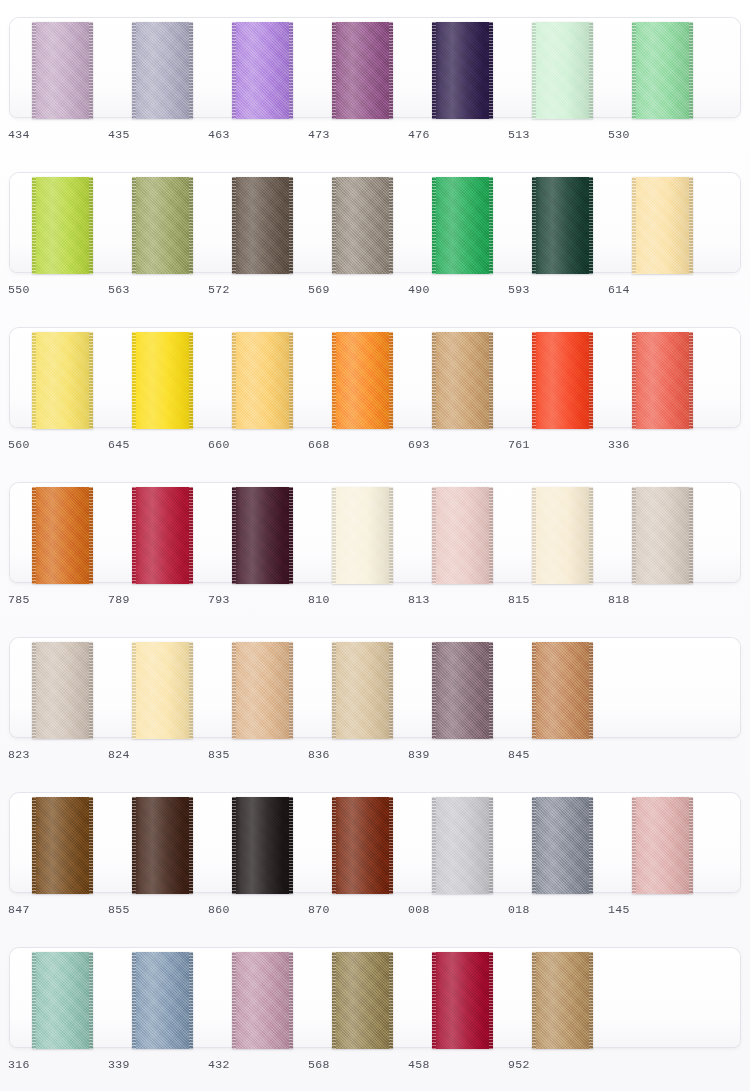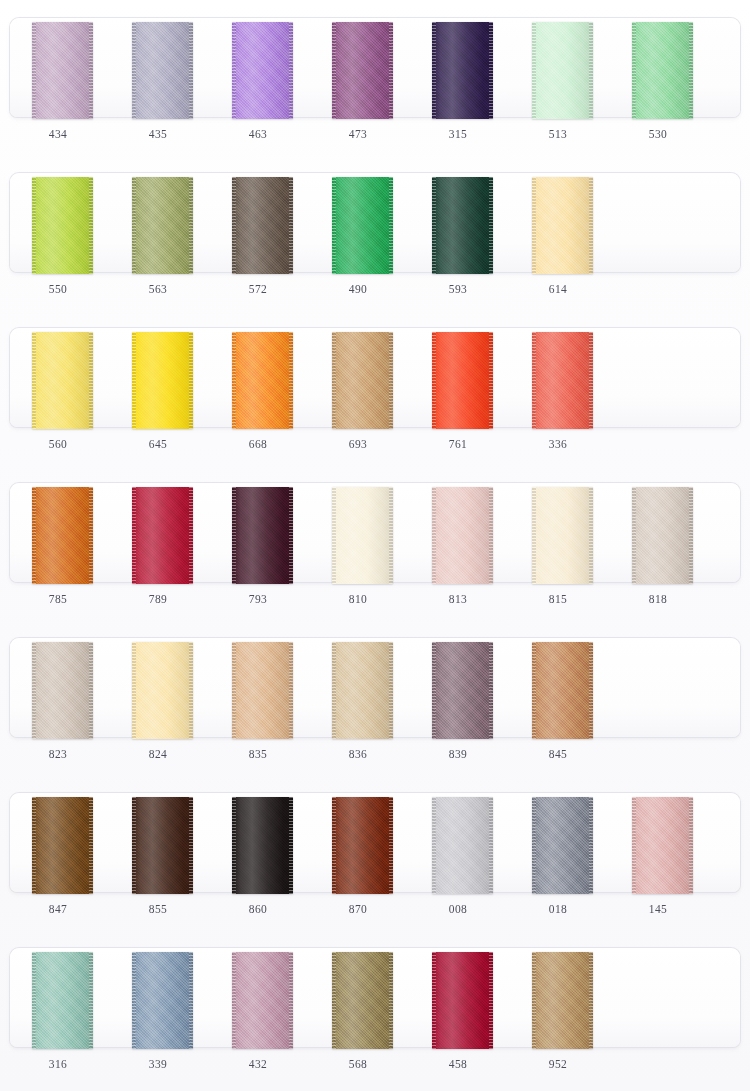--- a/index.html
+++ b/index.html
@@ -133,25 +133,24 @@
   }
   .ribbon .edge-l { left: 0; }
   .ribbon .edge-r { right: 0; }
 
   
   .label {
     position: absolute;
     top: 128px;
     left: 0;
     width: 100px;
-    text-align: center;
     font-size: 11.5px;
     letter-spacing: 0.4px;
     color: #4d4f5b;
-    font-family: Liberation Serif, serif;
+    font-family: Liberation Mono, monospace;
   }
   .cell:first-child .label { left: 0; }
 </style>
 </head>
 <body>
 
 <div id="chart-root">
     <div class="swatch-row">
       <div class="row-card"></div>
       <div class="ribbons">
@@ -191,21 +190,21 @@
           </div>
           <div class="label">473</div>
         </div>
         <div class="cell">
           <div class="ribbon" style="background: rgb(42, 27, 70);">
             <span class="weave"></span>
             <span class="sheen"></span>
             <span class="edge-l"></span>
             <span class="edge-r"></span>
           </div>
-          <div class="label">315</div>
+          <div class="label">476</div>
         </div>
         <div class="cell">
           <div class="ribbon" style="background: rgb(205, 240, 211);">
             <span class="weave"></span>
             <span class="sheen"></span>
             <span class="edge-l"></span>
             <span class="edge-r"></span>
           </div>
           <div class="label">513</div>
         </div>
@@ -244,20 +243,29 @@
         <div class="cell">
           <div class="ribbon" style="background: rgb(95, 81, 70);">
             <span class="weave"></span>
             <span class="sheen"></span>
             <span class="edge-l"></span>
             <span class="edge-r"></span>
           </div>
           <div class="label">572</div>
         </div>
         <div class="cell">
+          <div class="ribbon" style="background: rgb(142, 131, 119);">
+            <span class="weave"></span>
+            <span class="sheen"></span>
+            <span class="edge-l"></span>
+            <span class="edge-r"></span>
+          </div>
+          <div class="label">569</div>
+        </div>
+        <div class="cell">
           <div class="ribbon" style="background: rgb(34, 165, 82);">
             <span class="weave"></span>
             <span class="sheen"></span>
             <span class="edge-l"></span>
             <span class="edge-r"></span>
           </div>
           <div class="label">490</div>
         </div>
         <div class="cell">
           <div class="ribbon" style="background: rgb(22, 58, 46);">
@@ -294,20 +302,29 @@
         <div class="cell">
           <div class="ribbon" style="background: rgb(251, 219, 22);">
             <span class="weave"></span>
             <span class="sheen"></span>
             <span class="edge-l"></span>
             <span class="edge-r"></span>
           </div>
           <div class="label">645</div>
         </div>
         <div class="cell">
+          <div class="ribbon" style="background: rgb(251, 204, 103);">
+            <span class="weave"></span>
+            <span class="sheen"></span>
+            <span class="edge-l"></span>
+            <span class="edge-r"></span>
+          </div>
+          <div class="label">660</div>
+        </div>
+        <div class="cell">
           <div class="ribbon" style="background: rgb(249, 131, 32);">
             <span class="weave"></span>
             <span class="sheen"></span>
             <span class="edge-l"></span>
             <span class="edge-r"></span>
           </div>
           <div class="label">668</div>
         </div>
         <div class="cell">
           <div class="ribbon" style="background: rgb(199, 154, 104);">

